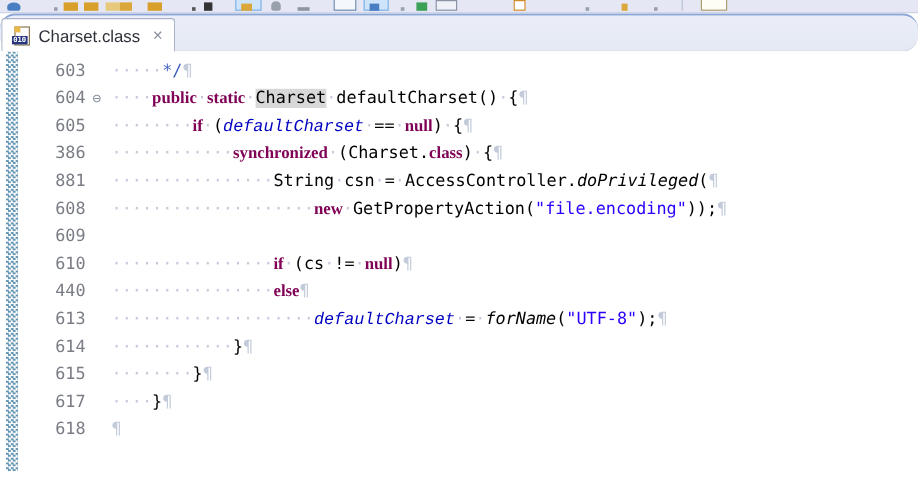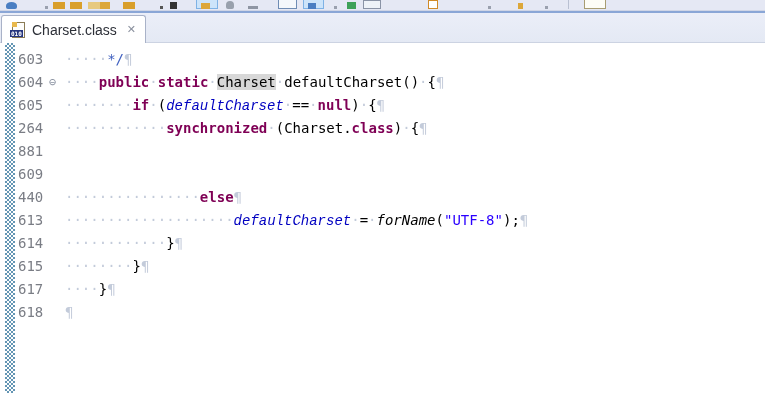--- a/index.html
+++ b/index.html
@@ -9,20 +9,21 @@
   }
   
   .toolbar{position:relative;height:10px;background:#e5e8f4;border-bottom:1px solid #cfd5e6;}
   .tbfrag{position:absolute;bottom:1px;}
   
   .tabrow{
     position:relative;height:29px;
     background:linear-gradient(#ebeef8,#e4e9f4);
     border-top:2px solid #8aa6d6;
     border-bottom:1px solid #ccd3e2;
+    border-radius:13px;
   }
   .tab{
     position:absolute;left:1px;top:2px;bottom:-1px;
     background:#fff;border:1px solid #a9b2c8;border-bottom:none;
     border-radius:3px 3px 0 0;
     display:flex;align-items:center;gap:6px;padding:0 9px 0 8px;
   }
   .tab-title{font-size:14px;color:#2d3038;}
   .tab-close{font-size:11px;color:#8a909e;margin-left:4px;cursor:pointer;}
   .classfile-icon{width:16px;height:15px;position:relative;display:inline-block;}
@@ -31,24 +32,24 @@
   .classfile-icon .bits{position:absolute;left:0;bottom:0;background:#26357e;color:#fff;
       font:bold 6px "DejaVu Sans Mono",monospace;line-height:7px;padding:0 1px;}
   
   .editor{position:relative;height:363px;background:#fff;overflow:hidden;}
   .hatch{
     position:absolute;left:5px;top:0;width:10px;height:350px;
     background:conic-gradient(var(--hatch) 25%, #fff 0 50%, var(--hatch) 0 75%, #fff 0) 0 0/4px 4px;
   }
   .rows{position:absolute;left:0;top:0;right:0;padding-top:5px;}
   .row{display:flex;height:23px;line-height:23px;font-family:"DejaVu Sans Mono",monospace;font-size:14px;}
-  .ln{padding-left:18px;width:31px;color:var(--ln);flex:none;}
+  .ln{padding-left:18px;width:31px;color:var(--ln);flex:none;margin-left:28px;}
   .fold{width:16px;flex:none;color:#8b93a2;font-size:12px;text-align:left;}
   .code{white-space:pre;flex:none;}
-  .kw{color:var(--kw);font-weight:bold;}
+  .kw{color:var(--kw);font-weight:bold;font-family:Liberation Serif, serif;}
   .pl{color:#000;}
   .sf{color:var(--sf);font-style:italic;font-family:Liberation Mono, monospace;}
   .sm{color:#000;font-style:italic;}
   .str{color:var(--str);}
   .cm{color:var(--cm);}
   .ws,.pi{color:var(--ws);}
   .hl{background:var(--hl);}
 </style>
 </head>
 <body>
@@ -105,31 +106,42 @@
         <span class="ln">604</span>
         <span class="fold">⊖</span>
         <span class="code"><span class="ws">····</span><span class="kw">public</span><span class="ws">·</span><span class="kw">static</span><span class="ws">·</span><span class="pl hl">Charset</span><span class="ws">·</span><span class="pl">defaultCharset()</span><span class="ws">·</span><span class="pl">{</span><span class="pi">¶</span></span>
       </div>
       <div class="row">
         <span class="ln">605</span>
         <span class="fold"></span>
         <span class="code"><span class="ws">········</span><span class="kw">if</span><span class="ws">·</span><span class="pl">(</span><span class="sf">defaultCharset</span><span class="ws">·</span><span class="pl">==</span><span class="ws">·</span><span class="kw">null</span><span class="pl">)</span><span class="ws">·</span><span class="pl">{</span><span class="pi">¶</span></span>
       </div>
       <div class="row">
-        <span class="ln">264</span>
+        <span class="ln">386</span>
         <span class="fold"></span>
         <span class="code"><span class="ws">············</span><span class="kw">synchronized</span><span class="ws">·</span><span class="pl">(Charset.</span><span class="kw">class</span><span class="pl">)</span><span class="ws">·</span><span class="pl">{</span><span class="pi">¶</span></span>
       </div>
       <div class="row">
         <span class="ln">881</span>
         <span class="fold"></span>
+        <span class="code"><span class="ws">················</span><span class="pl">String</span><span class="ws">·</span><span class="pl">csn</span><span class="ws">·</span><span class="pl">=</span><span class="ws">·</span><span class="pl">AccessController.</span><span class="sm">doPrivileged</span><span class="pl">(</span><span class="pi">¶</span></span>
+      </div>
+      <div class="row">
+        <span class="ln">608</span>
+        <span class="fold"></span>
+        <span class="code"><span class="ws">····················</span><span class="kw">new</span><span class="ws">·</span><span class="pl">GetPropertyAction(</span><span class="str">"file.encoding"</span><span class="pl">));</span><span class="pi">¶</span></span>
       </div>
       <div class="row">
         <span class="ln">609</span>
         <span class="fold"></span>
+      </div>
+      <div class="row">
+        <span class="ln">610</span>
+        <span class="fold"></span>
+        <span class="code"><span class="ws">················</span><span class="kw">if</span><span class="ws">·</span><span class="pl">(cs</span><span class="ws">·</span><span class="pl">!=</span><span class="ws">·</span><span class="kw">null</span><span class="pl">)</span><span class="pi">¶</span></span>
       </div>
       <div class="row">
         <span class="ln">440</span>
         <span class="fold"></span>
         <span class="code"><span class="ws">················</span><span class="kw">else</span><span class="pi">¶</span></span>
       </div>
       <div class="row">
         <span class="ln">613</span>
         <span class="fold"></span>
         <span class="code"><span class="ws">····················</span><span class="sf">defaultCharset</span><span class="ws">·</span><span class="pl">=</span><span class="ws">·</span><span class="sm">forName</span><span class="pl">(</span><span class="str">"UTF-8"</span><span class="pl">);</span><span class="pi">¶</span></span>

